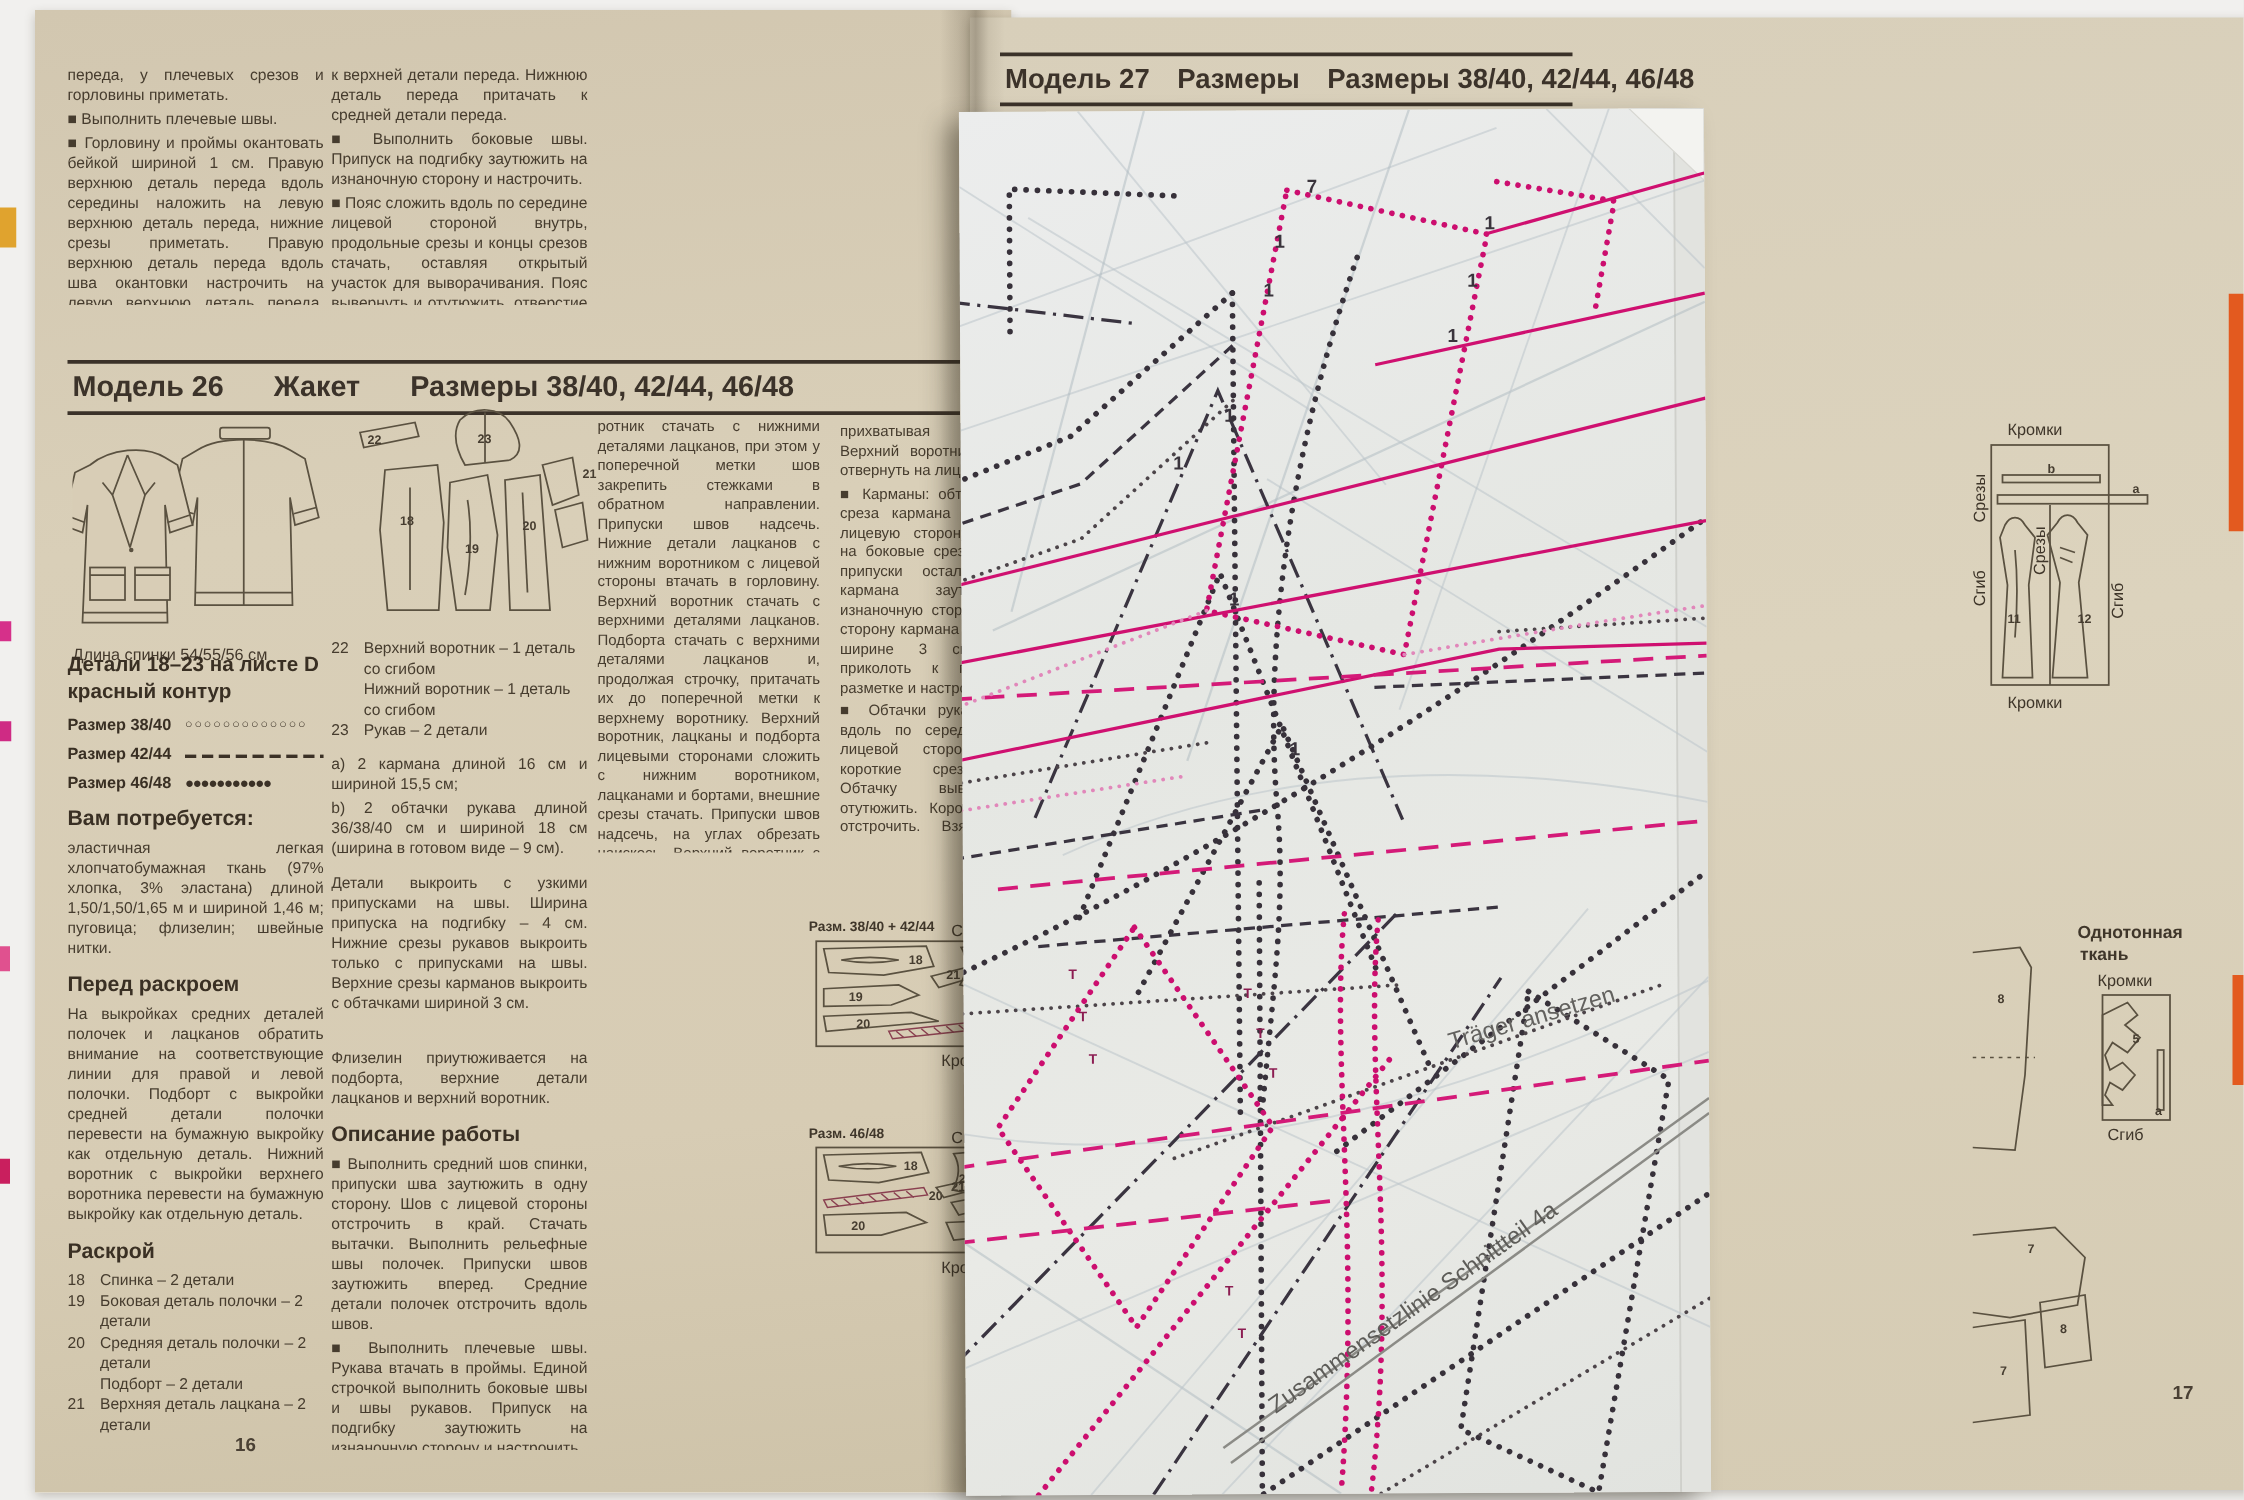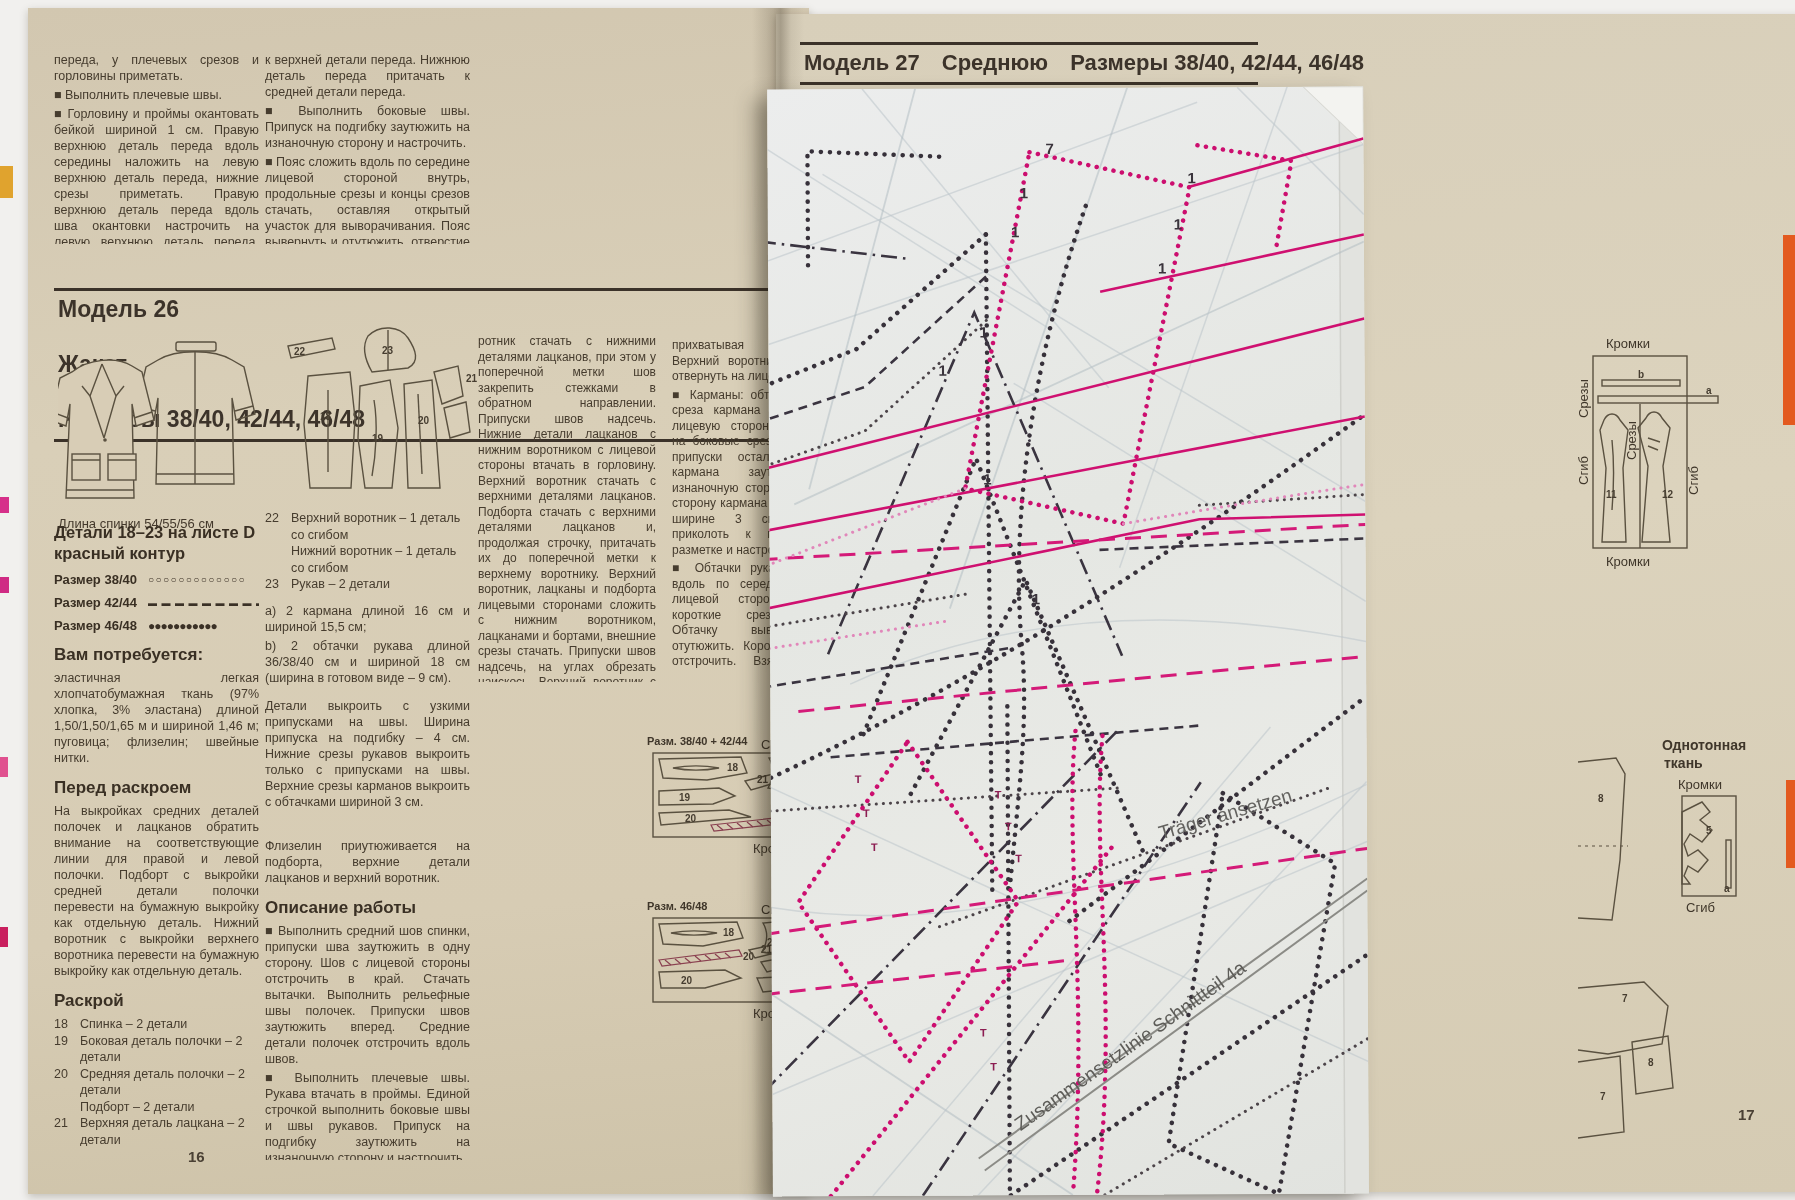--- a/index.html
+++ b/index.html
@@ -24,21 +24,21 @@
   .size-row{display:flex;align-items:center;margin:8px 0;}
   .size-label{font-weight:bold;font-size:13px;width:94px;color:#392f23;flex:none;}
   .sw{color:#3b3126;font-weight:bold;white-space:nowrap;overflow:hidden;}
   .sw-circ{font-size:10px;letter-spacing:1.5px;}
   .sw-dash{font-size:9px;letter-spacing:1px;}
   .sw-oval{font-size:12px;letter-spacing:-1px;}
   .cut-item{position:relative;padding-left:26px;font-size:12.5px;line-height:16.5px;color:#463c2e;}
   .cut-num{position:absolute;left:0;top:0;}
   .m26-head{position:absolute;left:26px;top:280px;width:714px;}
   .rule{height:3px;background:#3b3229;}
-  .m26-title{display:flex;gap:28px;font-size:23px;font-weight:bold;color:#3c332a;padding:5px 0 6px 4px;white-space:nowrap;flex-direction:column;}
+  .m26-title{display:flex;gap:40px;font-size:23px;font-weight:bold;color:#3c332a;padding:5px 0 6px 4px;white-space:nowrap;}
   .m27-head{position:absolute;left:24px;top:28px;width:458px;}
   .m27-title{display:flex;gap:22px;font-size:22px;font-weight:bold;color:#3c332a;padding:5px 0 6px 4px;white-space:nowrap;}
   .caption{position:absolute;font-size:13px;color:#44392c;}
   .pagenum{position:absolute;font-size:15px;font-weight:bold;color:#4a4034;}
   .tab{position:absolute;z-index:2;}
   svg text{font-family:"Liberation Sans",sans-serif;}
   .oln{fill:none;stroke:#5a5140;stroke-width:1.4px;}
   .olnf{fill:#d8cdb6;stroke:#5a5140;stroke-width:1.4px;}
   .dnum{font-size:10px;fill:#463d30;font-weight:bold;}
   .dlab{font-size:13px;fill:#3f362a;}
@@ -245,21 +245,21 @@
     </svg>
 
     <div class="pagenum" style="left:160px;top:1140px;">16</div>
   </div>
 
   <div class="page page-right">
     <div class="m27-head">
       <div class="rule"></div>
       <div class="m27-title">
         <span>Модель 27</span>
-        <span>Среднюю</span>
+        <span>Размеры</span>
         <span>Размеры 38/40, 42/44, 46/48</span>
       </div>
       <div class="rule"></div>
     </div>
 
     <svg style="position:absolute;left:802px;top:286px;" width="202" height="860" viewBox="0 0 202 860">
       <text class="dlab" x="28" y="48">Кромки</text>
       <rect class="oln" x="15" y="56" width="94" height="192"></rect>
       <rect class="oln" x="24" y="80" width="78" height="6"></rect>
       <text class="dnum" x="60" y="78">b</text>

